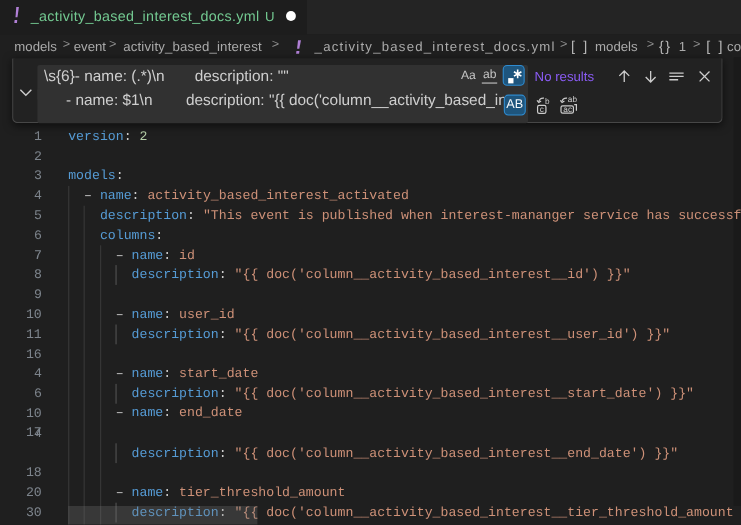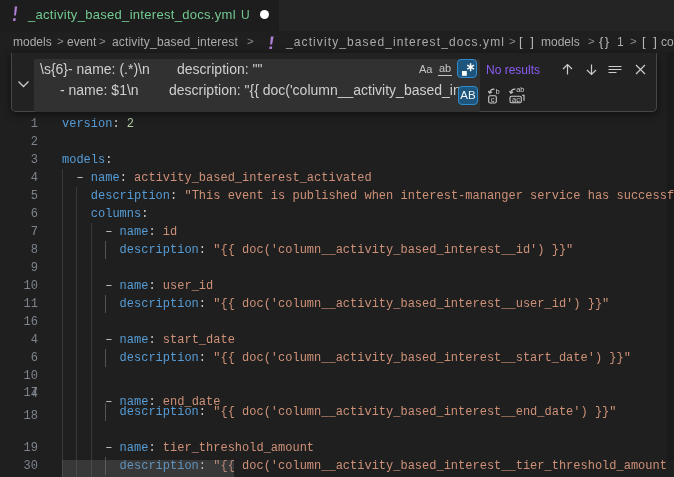--- a/index.html
+++ b/index.html
@@ -96,25 +96,25 @@
     <div class="cl" style="top:277px"><span>      – </span><span class="b">name</span><span>:</span><span> </span><span class="s">user_id</span></div>
     <div class="ln" style="top:295px">11</div>
     <div class="cl" style="top:295px"><span>        </span><span class="b">description</span><span>:</span><span> </span><span class="s">"{{ doc('column__activity_based_interest__user_id') }}"</span></div>
     <div class="ln" style="top:313px">16</div>
     <div class="ln" style="top:331px">4</div>
     <div class="cl" style="top:331px"><span>      – </span><span class="b">name</span><span>:</span><span> </span><span class="s">start_date</span></div>
     <div class="ln" style="top:349px">6</div>
     <div class="cl" style="top:349px"><span>        </span><span class="b">description</span><span>:</span><span> </span><span class="s">"{{ doc('column__activity_based_interest__start_date') }}"</span></div>
     <div class="ln" style="top:367px">10</div>
     <div class="ln" style="top:385px">4</div>
-    <div class="cl" style="top:393px"><span>      – </span><span class="b">name</span><span>:</span><span> </span><span class="s">end_date</span></div>
+    <div class="cl" style="top:366px"><span>      – </span><span class="b">name</span><span>:</span><span> </span><span class="s">end_date</span></div>
     <div class="ln" style="top:384px">17</div>
     <div class="cl" style="top:403px"><span>        </span><span class="b">description</span><span>:</span><span> </span><span class="s">"{{ doc('column__activity_based_interest__end_date') }}"</span></div>
-    <div class="ln" style="top:407px">18</div>
-    <div class="ln" style="top:439px">19</div>
+    <div class="ln" style="top:421px">18</div>
+    <div class="ln" style="top:439px">20</div>
     <div class="cl" style="top:439px"><span>      – </span><span class="b">name</span><span>:</span><span> </span><span class="s">tier_threshold_amount</span></div>
     <div class="ln" style="top:457px">30</div>
     <div class="cl" style="top:457px"><span>        </span><span class="b">description</span><span>:</span><span> </span><span class="s">"{{ doc('column__activity_based_interest__tier_threshold_amount</span></div>
   </div>
 
 <div id="guides">
     <div class="g" style="left:62px;top:169px;height:308px"></div>
     <div class="g" style="left:76.4px;top:187px;height:290px"></div>
     <div class="g" style="left:90.8px;top:223px;height:254px"></div>
     <div class="ga" style="left:105.2px;top:241px;height:18px"></div>

